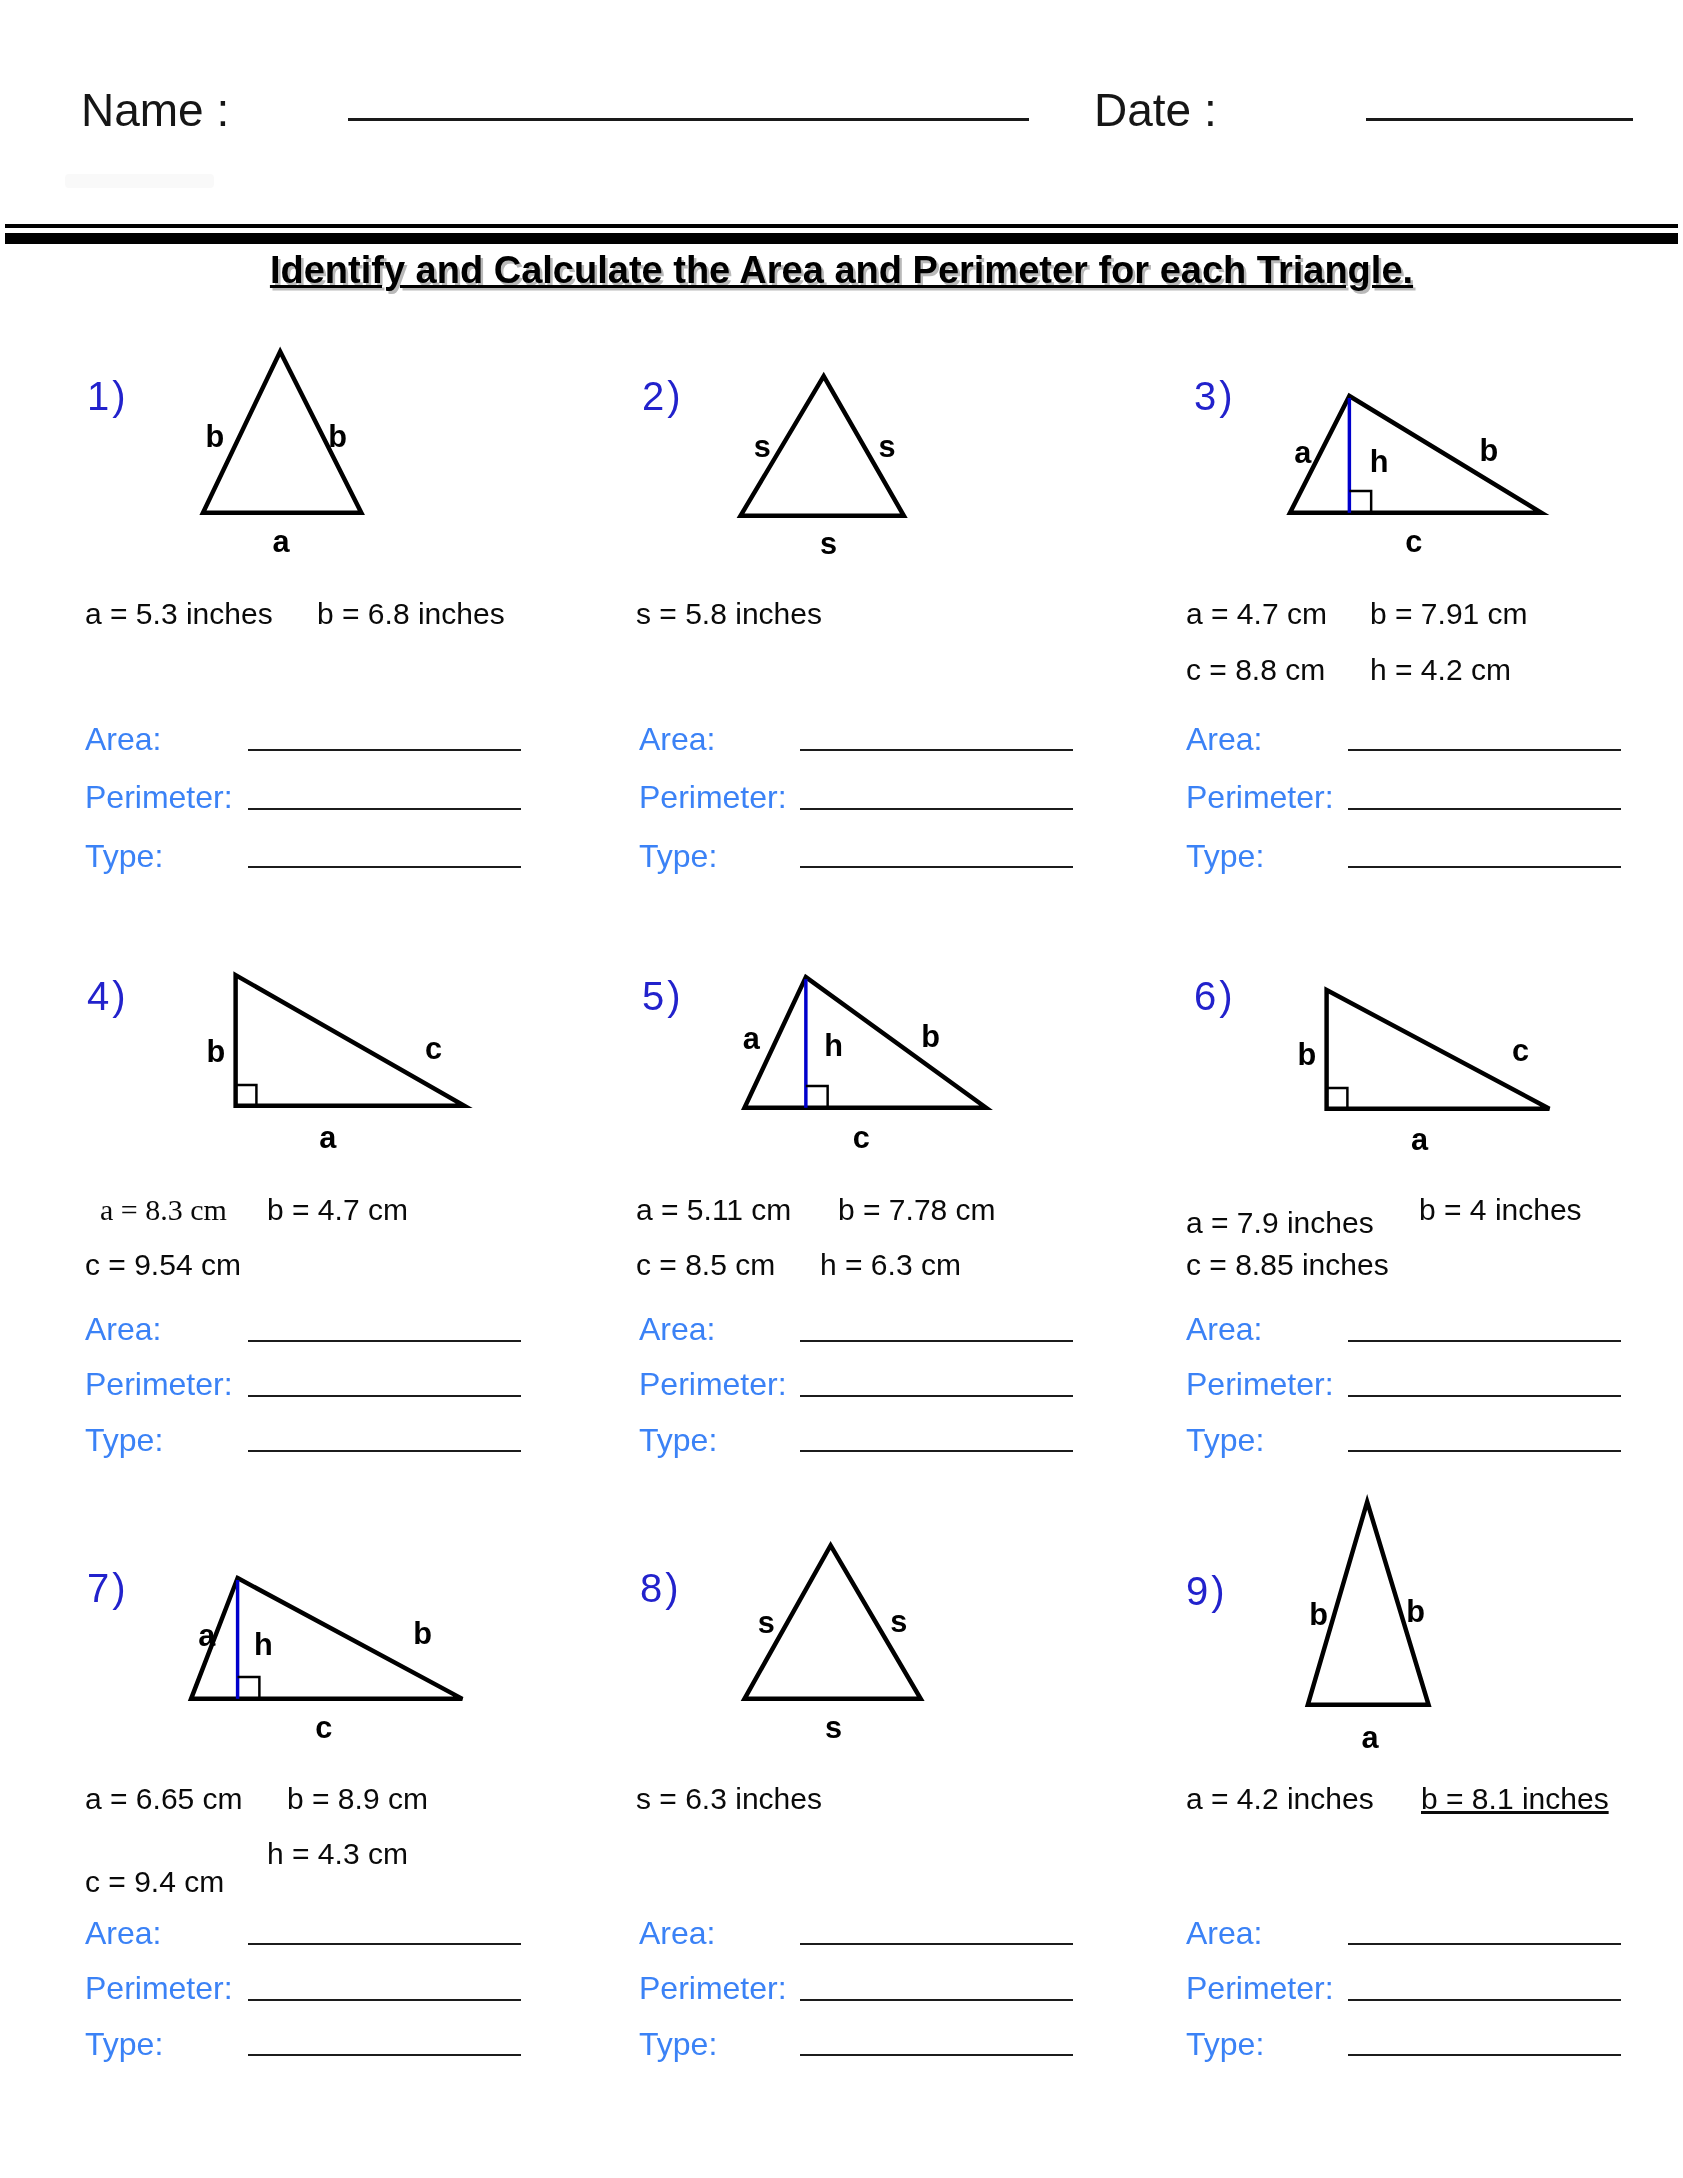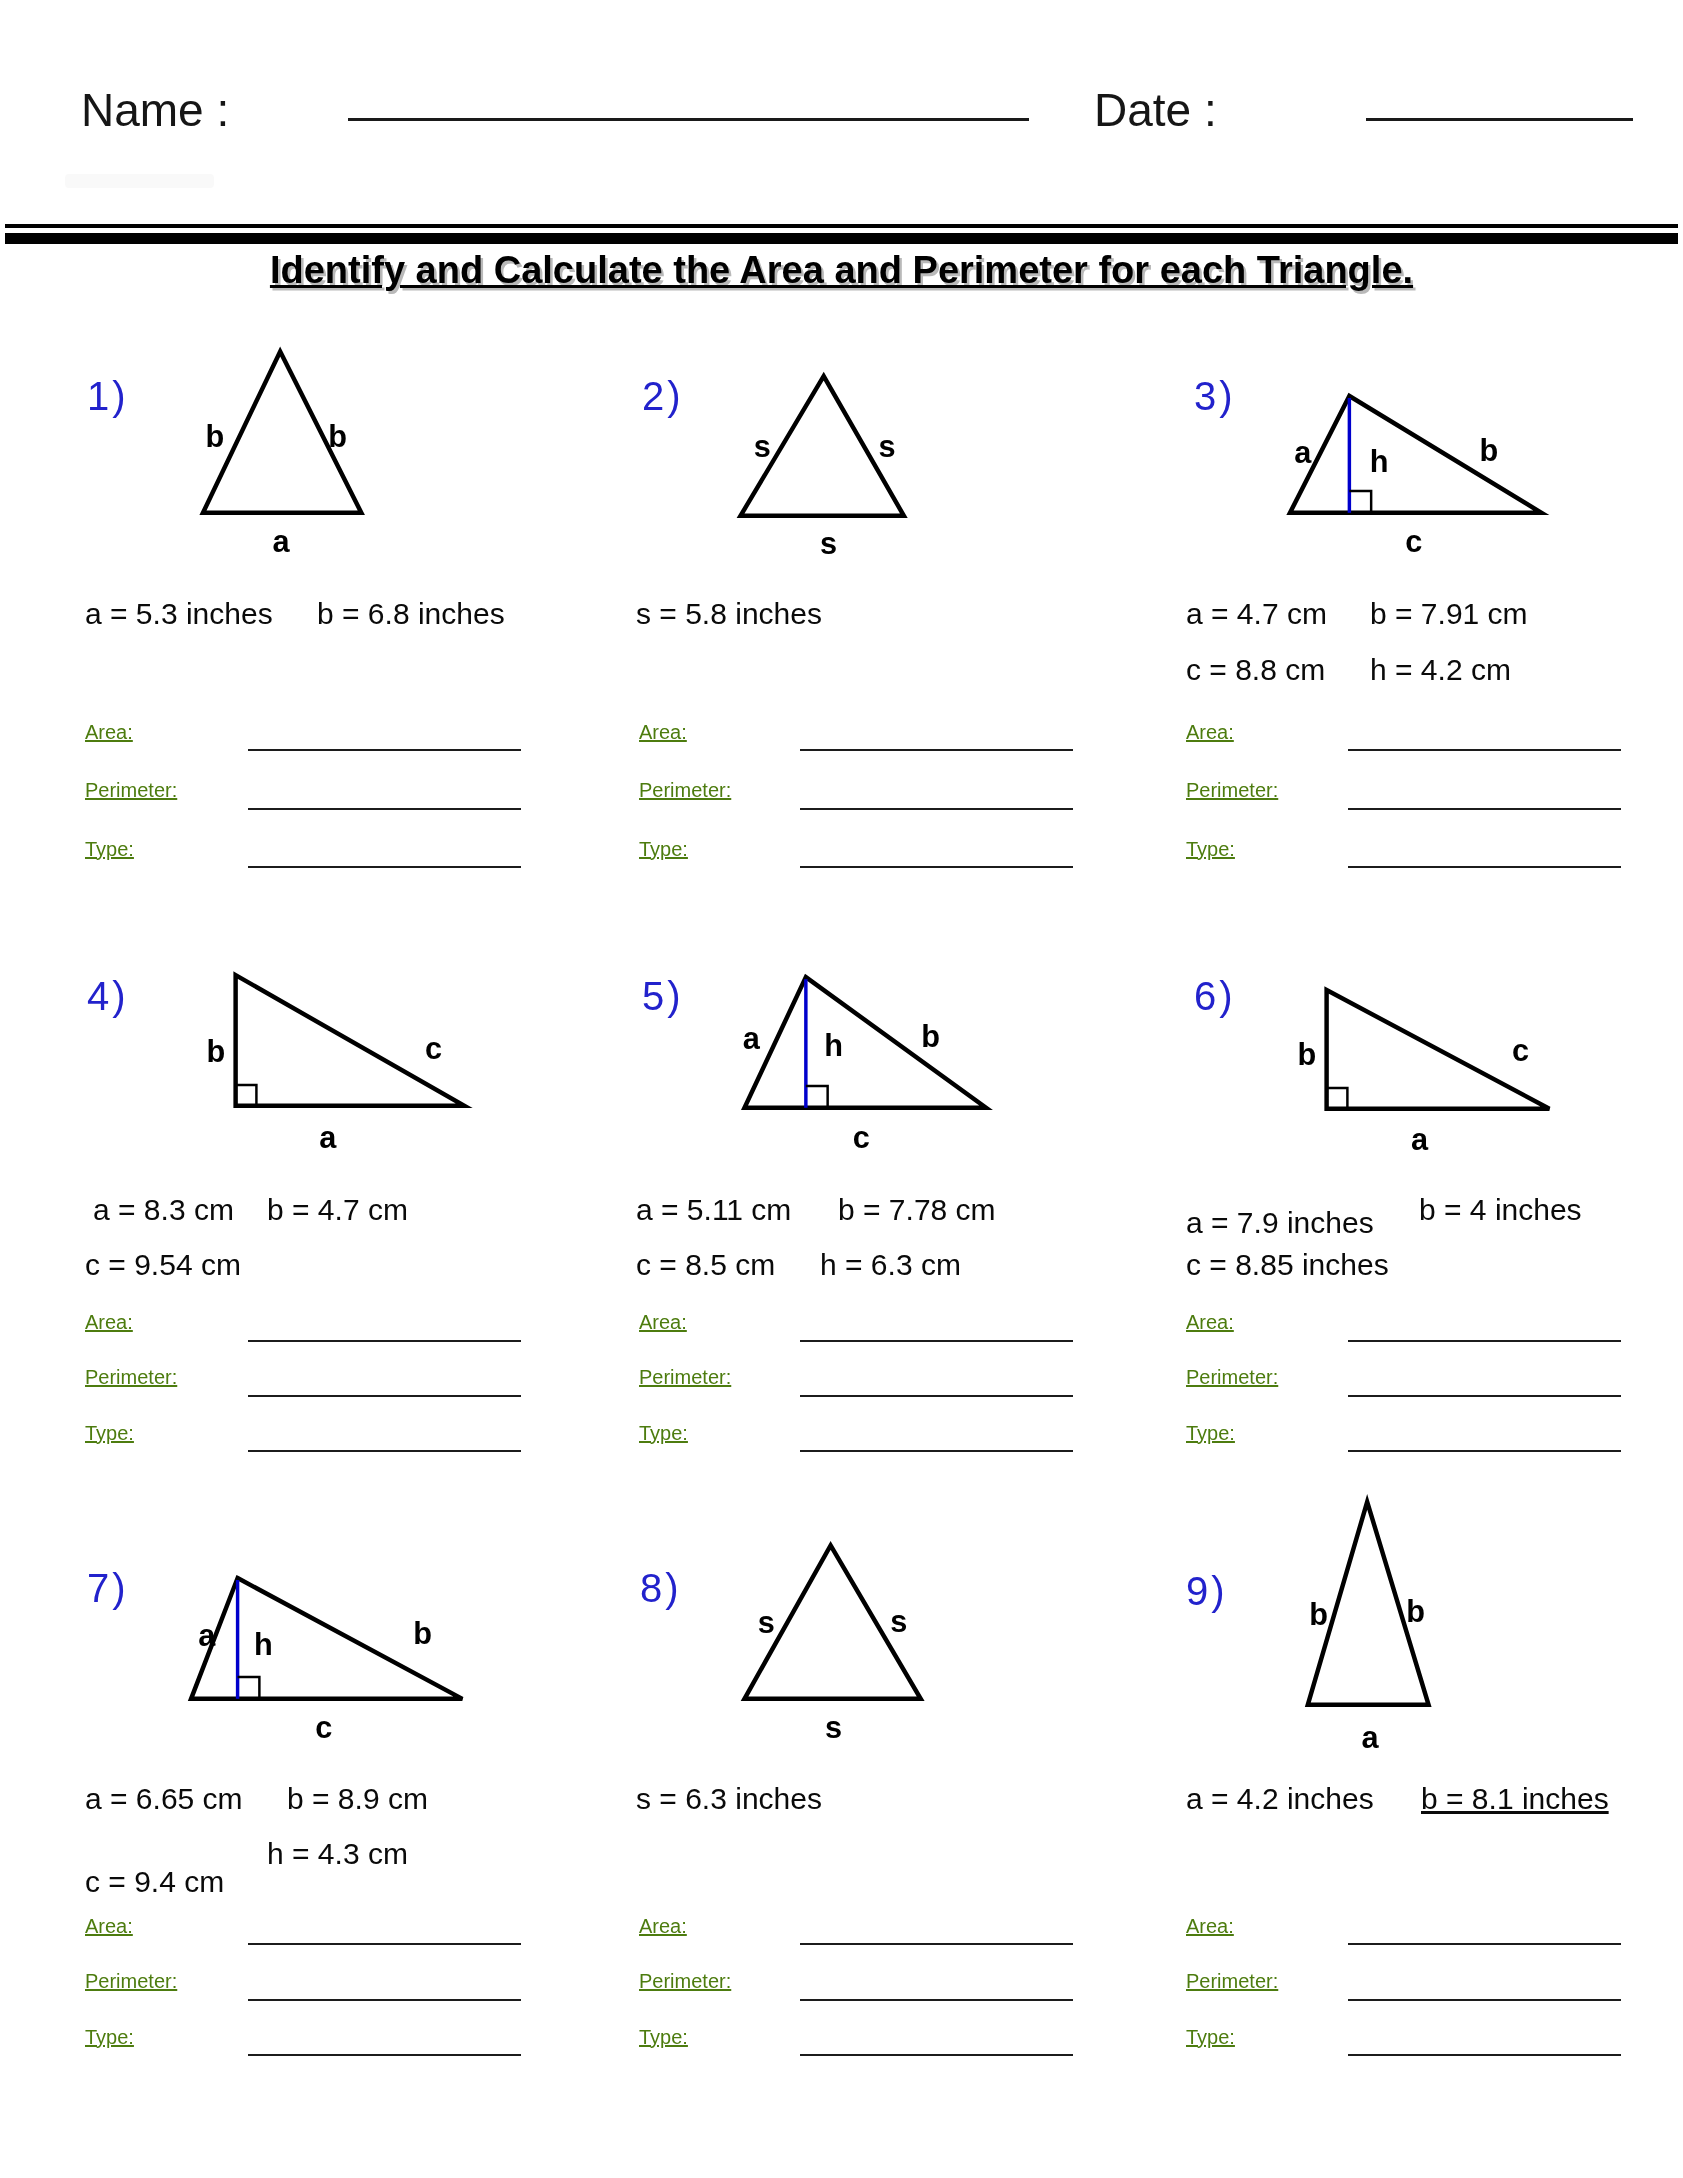--- a/index.html
+++ b/index.html
@@ -7,21 +7,21 @@
         font-family:"Liberation Sans",sans-serif;color:#000;overflow:hidden;margin:0 auto;}
   .abs{position:absolute;}
   .hdr-label{font-size:46px;color:#161616;}
   .hdr-line{height:0;border-top:3px solid #1a1a1a;}
   .rule-thin{left:5px;top:224px;width:1673px;height:4px;background:#000;}
   .rule-thick{left:5px;top:233px;width:1673px;height:11px;background:#000;}
   .page-title{left:0;top:249px;width:1683px;text-align:center;font-size:38px;font-weight:bold;
               color:#000;text-shadow:2.5px 2.5px 0 #b9b9b9;text-decoration:underline;}
   .prob-num{font-size:40px;color:#2222cc;letter-spacing:3px;}
   .meas{font-size:30px;color:#0a0a0a;white-space:nowrap;}
-  .ans-label{font-size:20px;color:#4d7c0f;text-decoration:underline;}
+  .ans-label{font-size:32px;color:#3b82f6;}
   .ans-line{width:273px;height:0;border-top:2px solid #1c1c1c;}
   .tri-layer{left:0;top:0;}
   .tri-layer polygon{fill:none;stroke:#000;stroke-width:4.5;stroke-linejoin:miter;}
   .tri-layer .hline{stroke:#0000cc;stroke-width:3.5;}
   .tri-layer .ra{fill:none;stroke:#000;stroke-width:2.5;}
   .tri-layer text{font-family:"Liberation Sans",sans-serif;font-weight:bold;font-size:31px;
                   fill:#000;text-anchor:middle;}
   .smudge{left:65px;top:174px;width:149px;height:14px;background:#9a9a9a;opacity:0.06;border-radius:4px;}
 </style>
 </head>
@@ -128,21 +128,21 @@
   </svg>
 
   <span class="abs meas" style="left:85px;top:597px;">a = 5.3 inches</span>
   <span class="abs meas" style="left:317px;top:597px;">b = 6.8 inches</span>
   <span class="abs meas" style="left:636px;top:597px;">s = 5.8 inches</span>
   <span class="abs meas" style="left:1186px;top:597px;">a = 4.7 cm</span>
   <span class="abs meas" style="left:1370px;top:597px;">b = 7.91 cm</span>
   <span class="abs meas" style="left:1186px;top:653px;text-align:right;">c = 8.8 cm</span>
   <span class="abs meas" style="left:1370px;top:653px;">h = 4.2 cm</span>
 
-  <span class="abs meas" style="left:93px;top:1193px;">a = 8.3 cm</span>
+  <span class="abs meas" style="left:100px;top:1193px;font-family:Liberation Serif, serif;">a = 8.3 cm</span>
   <span class="abs meas" style="left:267px;top:1193px;">b = 4.7 cm</span>
   <span class="abs meas" style="left:85px;top:1248px;">c = 9.54 cm</span>
   <span class="abs meas" style="left:636px;top:1193px;">a = 5.11 cm</span>
   <span class="abs meas" style="left:838px;top:1193px;">b = 7.78 cm</span>
   <span class="abs meas" style="left:636px;top:1248px;">c = 8.5 cm</span>
   <span class="abs meas" style="left:820px;top:1248px;">h = 6.3 cm</span>
   <span class="abs meas" style="left:1186px;top:1206px;text-align:right;">a = 7.9 inches</span>
   <span class="abs meas" style="left:1419px;top:1193px;">b = 4 inches</span>
   <span class="abs meas" style="left:1186px;top:1248px;">c = 8.85 inches</span>
 

